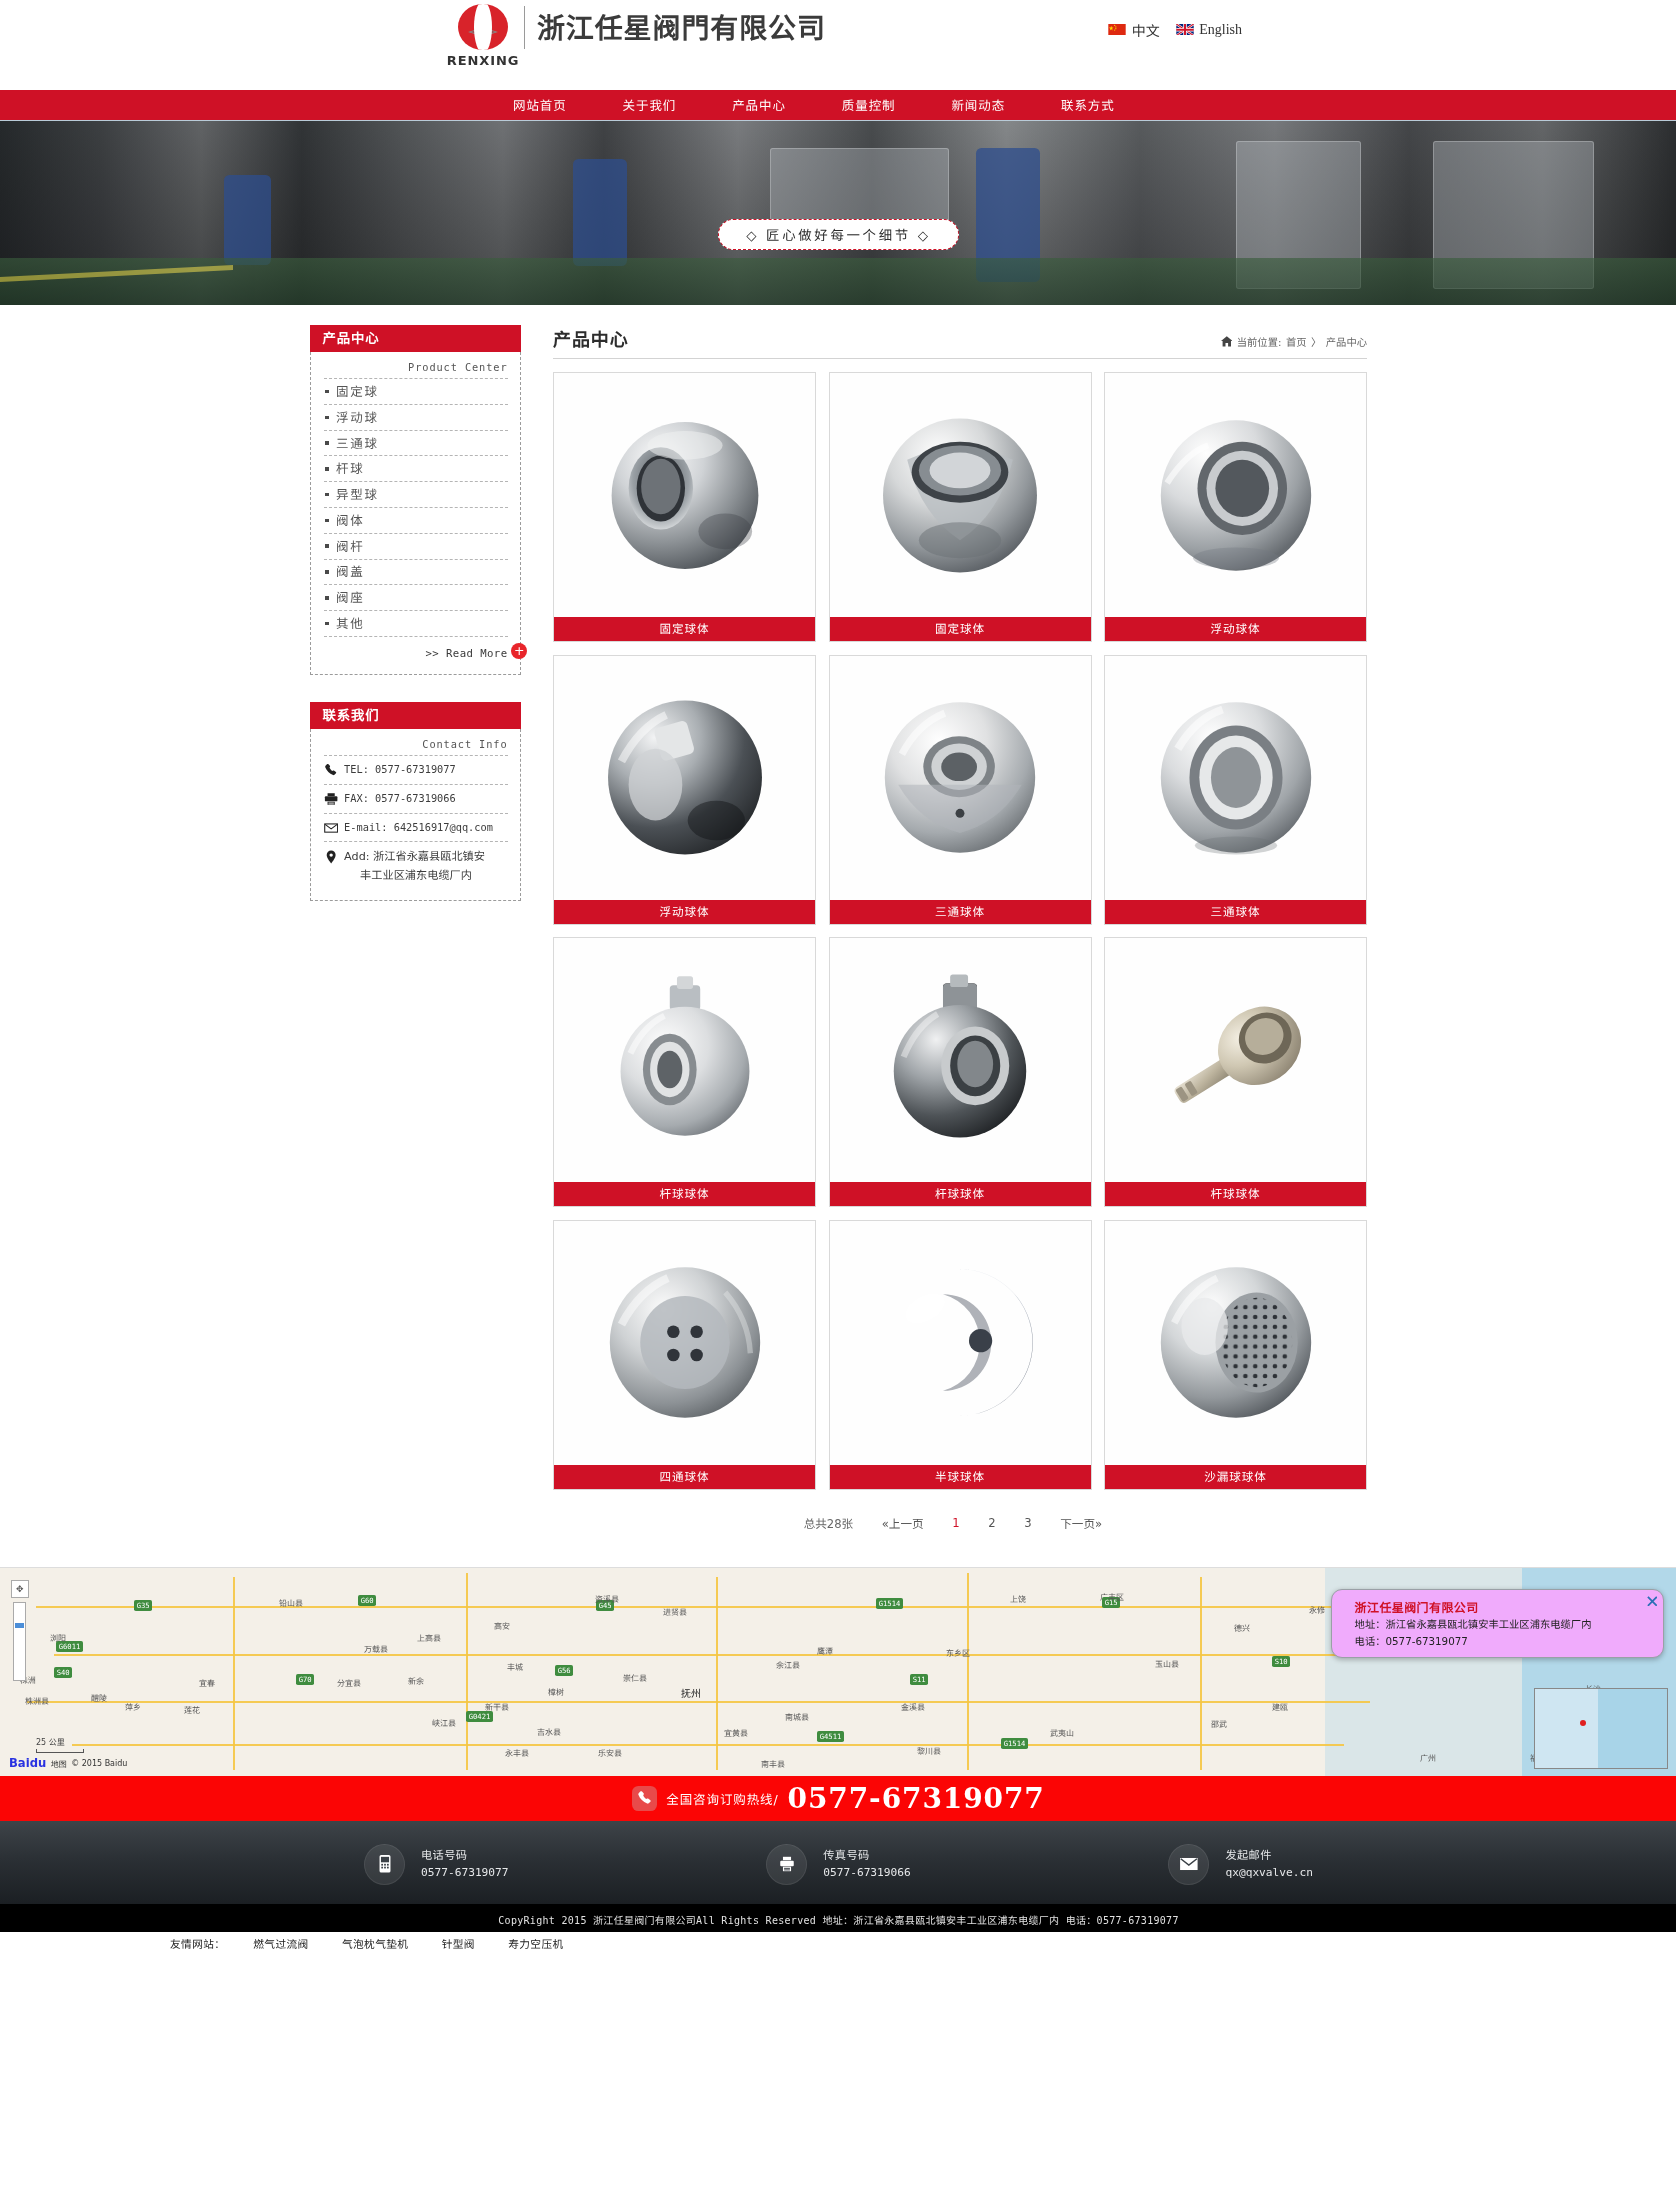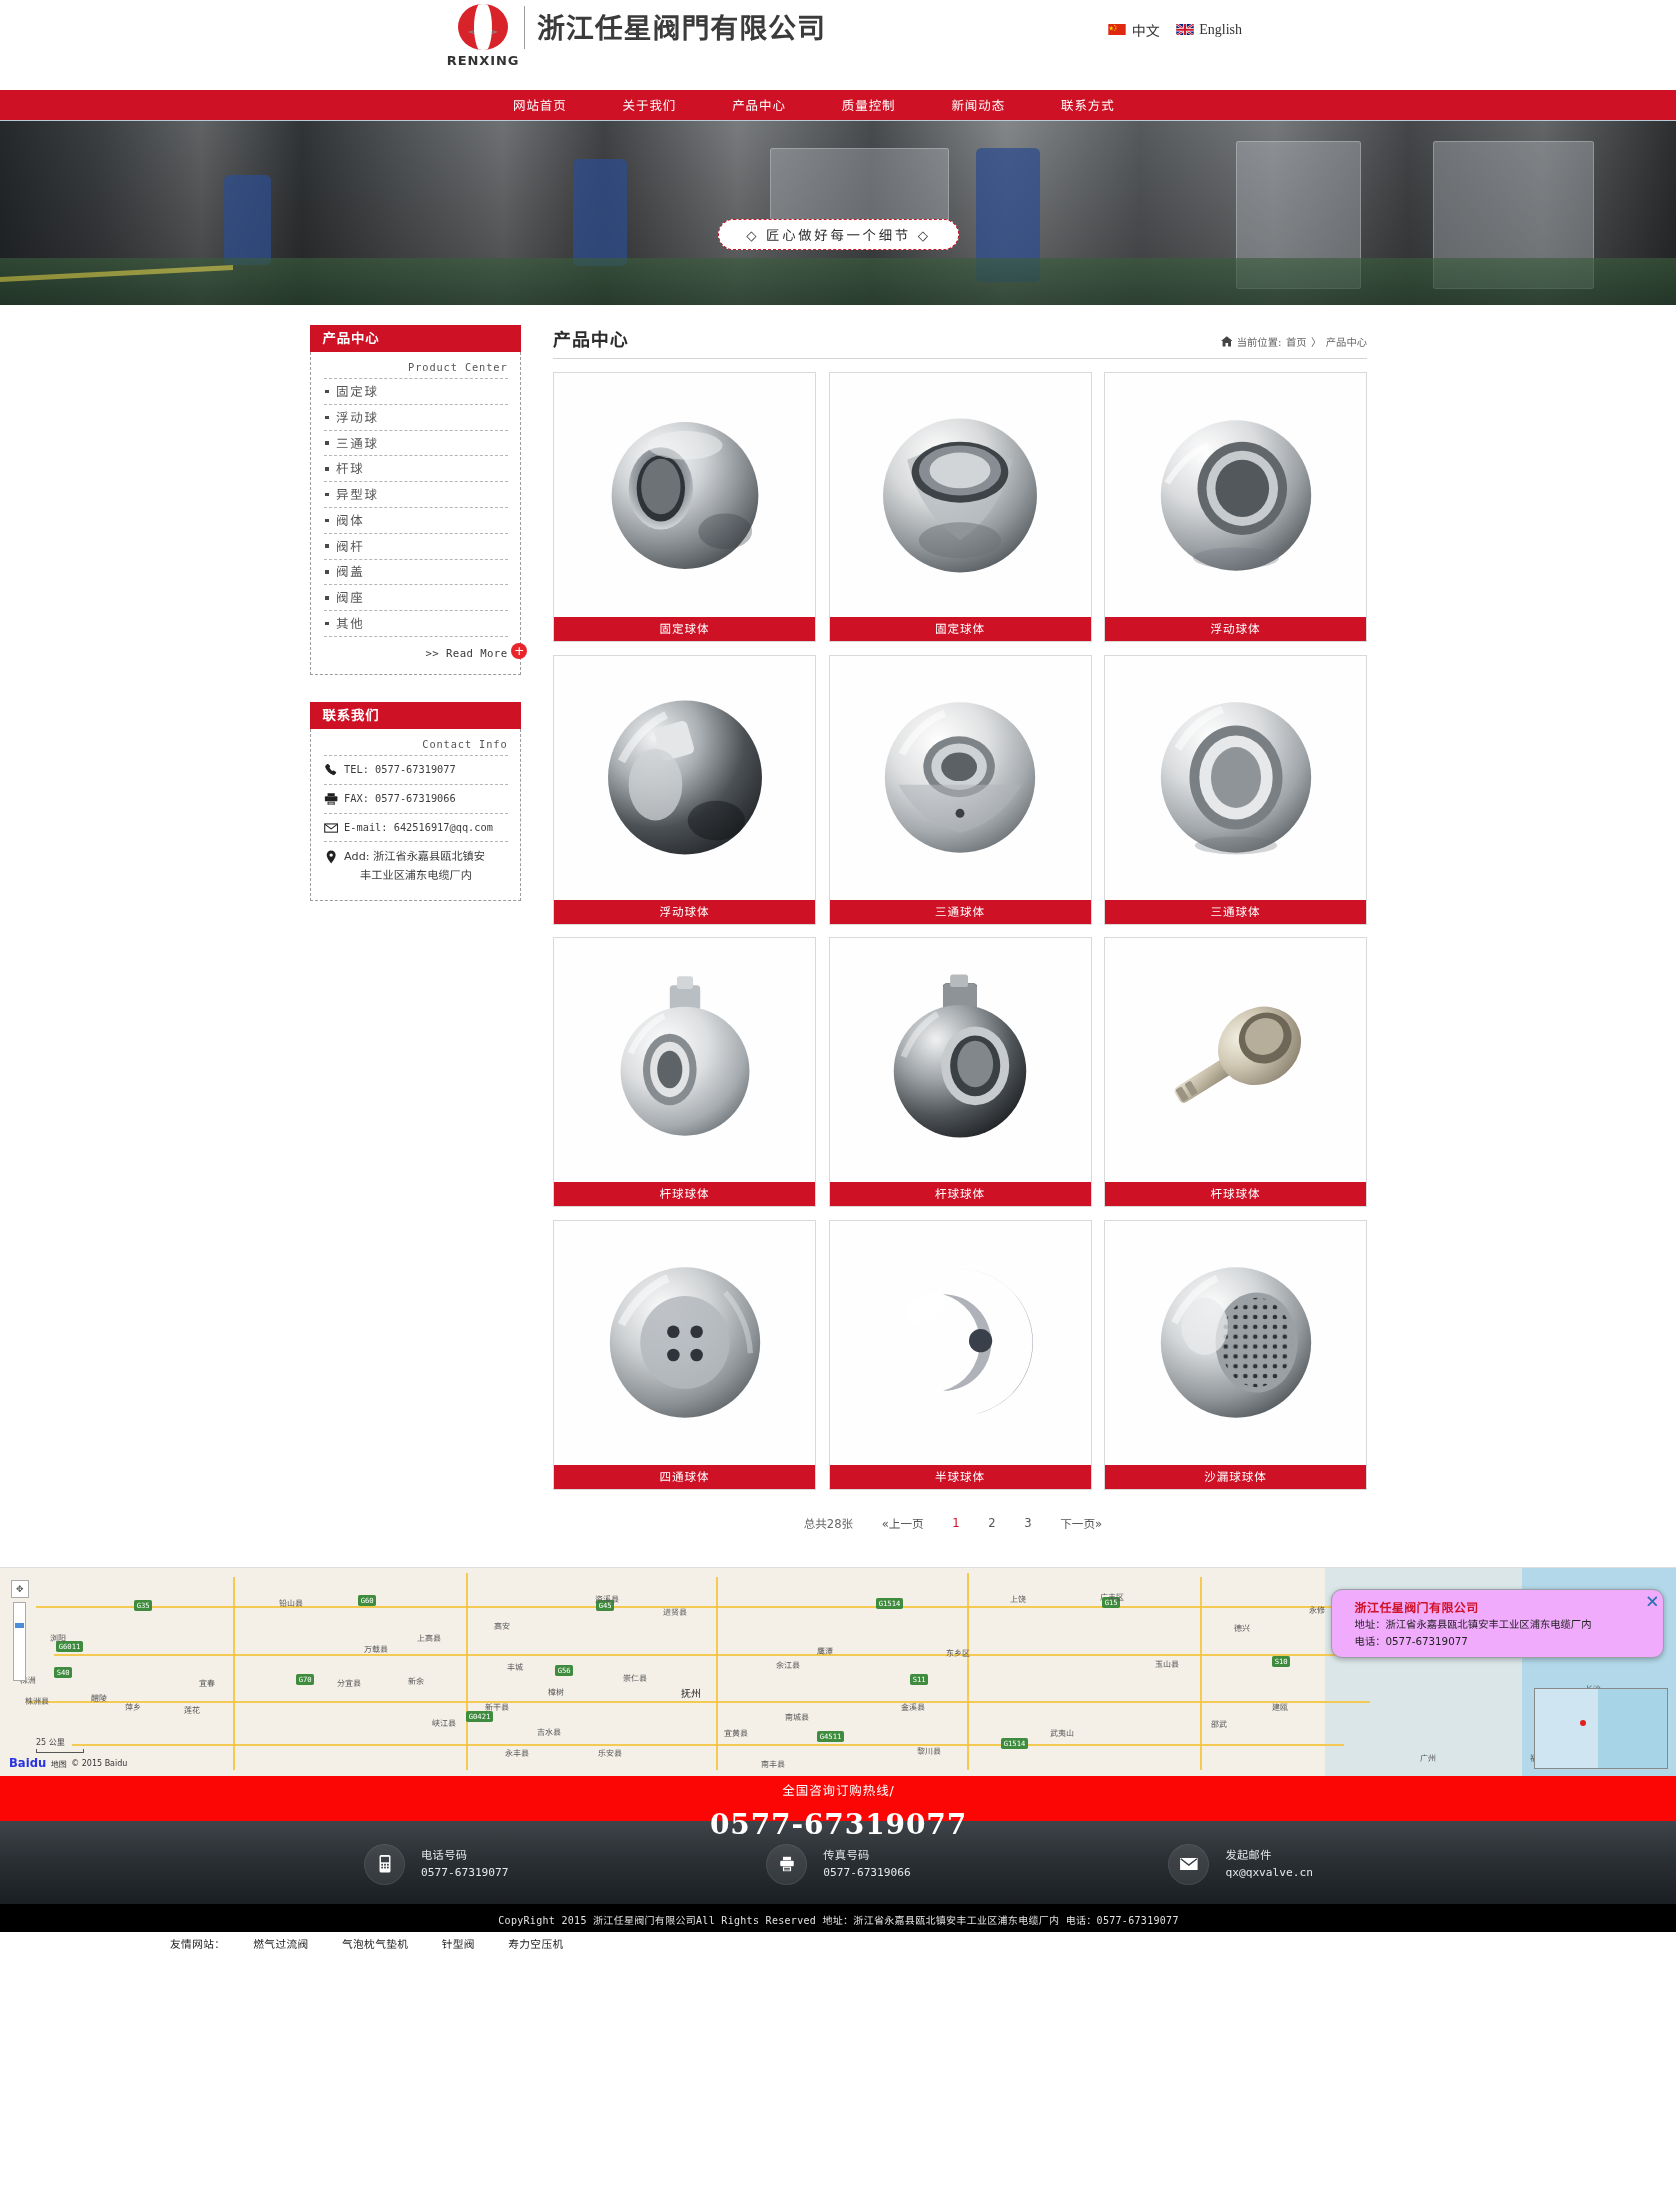--- a/index.html
+++ b/index.html
@@ -368,21 +368,21 @@
   }
   .baidu-mark {
     font-family: "DejaVu Sans", sans-serif; font-weight: bold;
     color: #2932e1; font-size: 11.6px;
   }
 
   
   .hotline {
     width: 1677px; height: 45px;
     background: #fb0505;
-    display: flex; align-items: center; justify-content: center; gap: 9px; flex-direction: column;
+    display: flex; align-items: center; justify-content: center; gap: 9px;
   }
   .hotline-ic {
     width: 25px; height: 25px; border-radius: 6.3px;
     background: #e84a4a;
     display: flex; align-items: center; justify-content: center;
   }
   .hotline-lbl { color: #fff; font-size: 12.5px; letter-spacing: 0.9px; }
   .hotline-num {
     color: #fff; font-size: 28px; font-weight: bold;
     font-family: "DejaVu Serif", serif;

